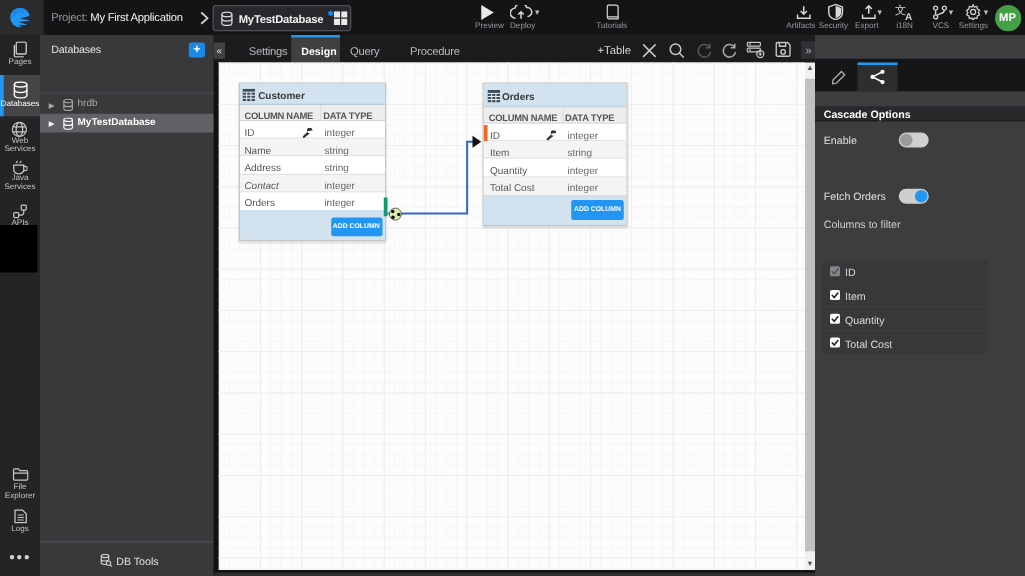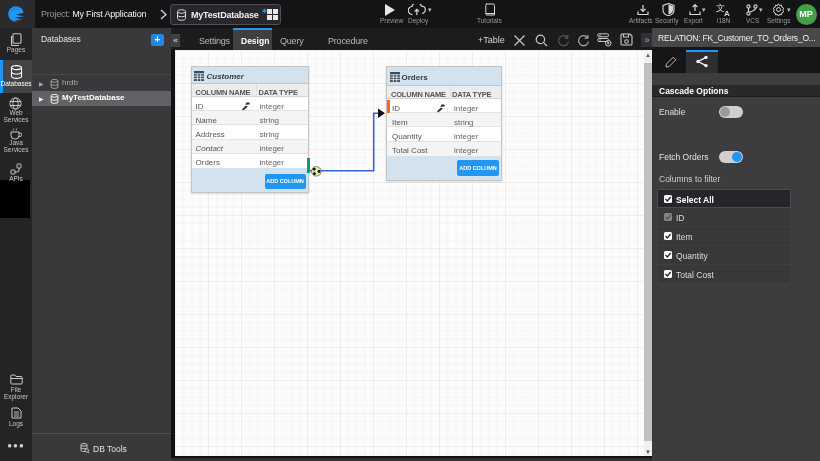--- a/index.html
+++ b/index.html
@@ -248,21 +248,21 @@
   <svg class="abs" style="left:175px;top:50px;" width="469" height="406" viewBox="0 0 469 406">
     <path d="M135 120.8 H198.7 V63.3 H203.6" fill="none" stroke="#3366cc" stroke-width="1.6"></path>
     <path d="M203 58.5 L210 63.3 L203 68.1 Z" fill="#111"></path>
     <circle cx="141.3" cy="121.3" r="4.8" fill="#dcedaa" stroke="#666" stroke-width="0.8"></circle>
     <circle cx="139.2" cy="119.2" r="1.4" fill="#111"></circle>
     <circle cx="144" cy="121.5" r="1.4" fill="#111"></circle>
     <circle cx="139.4" cy="123.7" r="1.4" fill="#111"></circle>
   </svg>
 
   <div class="abs" style="left:190.5px;top:66px;width:118.5px;border:1px solid #c5c5c5;background:#fff;box-shadow:0 1px 2px rgba(0,0,0,0.15);">
-    <div style="height:17px;background:#d2e2ee;border-bottom:1px solid #b9cbd9;position:relative;font-style:italic;">
+    <div style="height:17px;background:#d2e2ee;border-bottom:1px solid #b9cbd9;position:relative;">
       <svg class="abs" style="left:2.5px;top:3.5px;" width="10" height="10" viewBox="0 0 11 11">
         <rect x="0" y="0" width="11" height="11" fill="#3d4f5c"></rect>
         <path d="M0 3 h11 M0 5.7 h11 M0 8.4 h11 M3.7 3 v8 M7.4 3 v8" stroke="#fff" stroke-width="0.8"></path>
       </svg>
       <div class="abs" style="left:15px;top:5px;font-size:8px;font-weight:bold;color:#3a3a3a;">Customer</div>
     </div>
     <div style="height:13px;background:#ededed;border-bottom:1px solid #d5d5d5;position:relative;font-size:7.5px;font-weight:bold;color:#555;letter-spacing:-0.2px;">
       <span style="position:absolute;left:4px;top:3.5px;">COLUMN NAME</span>
         <span style="position:absolute;left:67px;top:3.5px;">DATA TYPE</span>
     </div>
@@ -328,23 +328,20 @@
     <div style="height:14.2px;position:relative;background:#f4f4f4;">
       <span style="position:absolute;left:5px;top:4.5px;font-size:8px;color:#555;">Total Cost</span>
       <span style="position:absolute;left:67px;top:4.5px;font-size:8px;color:#666;">integer</span>
     </div>
     <div style="height:24.5px;background:#d2e2ee;position:relative;">
       <div style="position:absolute;right:2px;top:4px;width:42px;height:16px;background:#2196f3;border-radius:2px;color:#fff;font-size:5.5px;font-weight:bold;text-align:center;line-height:16px;">ADD COLUMN</div>
     </div>
   </div>
 
   <div class="abs" style="left:652px;top:28px;width:168px;height:433px;background:#3d3d40;"></div>
-  <div class="abs" style="left:652px;top:28px;width:168px;height:19px;background:#48484b;">
-    <div class="abs" style="left:6px;top:5px;font-size:8.5px;letter-spacing:-0.2px;color:#f0f0f0;white-space:nowrap;">RELATION: FK_Customer_TO_Orders_O...</div>
-  </div>
   <div class="abs" style="left:652px;top:47px;width:168px;height:26px;background:#161619;"></div>
   <div class="abs" style="left:686px;top:50px;width:32px;height:23px;background:#2e2e31;border-top:2px solid #2196f3;"></div>
   <svg class="abs" style="left:665px;top:56px;" width="12" height="12" viewBox="0 0 12 12">
     <path d="M8.2 1.2 L10.8 3.8 L4 10.6 L1 11 L1.4 8 Z" fill="none" stroke="#b5b5b5" stroke-width="1"></path>
   </svg>
   <svg class="abs" style="left:695px;top:55px;" width="14" height="13" viewBox="0 0 14 13">
     <circle cx="11" cy="2.4" r="1.7" fill="#fff"></circle>
     <circle cx="3" cy="6.5" r="1.7" fill="#fff"></circle>
     <circle cx="11" cy="10.6" r="1.7" fill="#fff"></circle>
     <path d="M11 2.4 L3 6.5 L11 10.6" fill="none" stroke="#fff" stroke-width="1.2"></path>
@@ -356,28 +353,20 @@
   <div class="abs" style="left:659px;top:107px;font-size:8.5px;color:#e0e0e0;">Enable</div>
   <div class="abs" style="left:719px;top:106px;width:24px;height:12px;background:#cfcfcf;border-radius:6px;">
     <div class="abs" style="left:1px;top:1px;width:10px;height:10px;border-radius:50%;background:#9a9a9a;"></div>
   </div>
   <div class="abs" style="left:659px;top:152px;font-size:8.5px;color:#e0e0e0;">Fetch Orders</div>
   <div class="abs" style="left:719px;top:151px;width:24px;height:12px;background:#cfcfcf;border-radius:6px;">
     <div class="abs" style="left:13px;top:1px;width:10px;height:10px;border-radius:50%;background:#2196f3;"></div>
   </div>
   <div class="abs" style="left:659px;top:174px;font-size:8.5px;color:#cfcfcf;">Columns to filter</div>
 
-  <div class="abs" style="left:657px;top:189px;width:134px;height:19px;background:#26262a;border:1px solid #4a4a4e;">
-    <div class="abs" style="left:6px;top:5px;width:8px;height:8px;background:#fff;border-radius:1.5px;">
-        <svg width="8" height="8" viewBox="0 0 8 8">
-          <path d="M1.5 4 L3.4 6 L6.6 2" fill="none" stroke="#222" stroke-width="1.3"></path>
-        </svg>
-      </div>
-    <div class="abs" style="left:18px;top:4.5px;font-size:8.5px;font-weight:bold;color:#fff;">Select All</div>
-  </div>
   <div class="abs" style="left:657px;top:208px;width:134px;height:19px;background:#38383b;border:1px solid #3f3f42;border-top:none;">
     <div class="abs" style="left:6px;top:5px;width:8px;height:8px;background:#86868a;border-radius:1.5px;">
         <svg width="8" height="8" viewBox="0 0 8 8">
           <path d="M1.5 4 L3.4 6 L6.6 2" fill="none" stroke="#555" stroke-width="1.3"></path>
         </svg>
       </div>
     <div class="abs" style="left:18px;top:4.5px;font-size:8.5px;color:#dcdcdc;">ID</div>
   </div>
   <div class="abs" style="left:657px;top:227px;width:134px;height:19px;background:#38383b;border:1px solid #3f3f42;border-top:none;">
     <div class="abs" style="left:6px;top:5px;width:8px;height:8px;background:#fff;border-radius:1.5px;">

